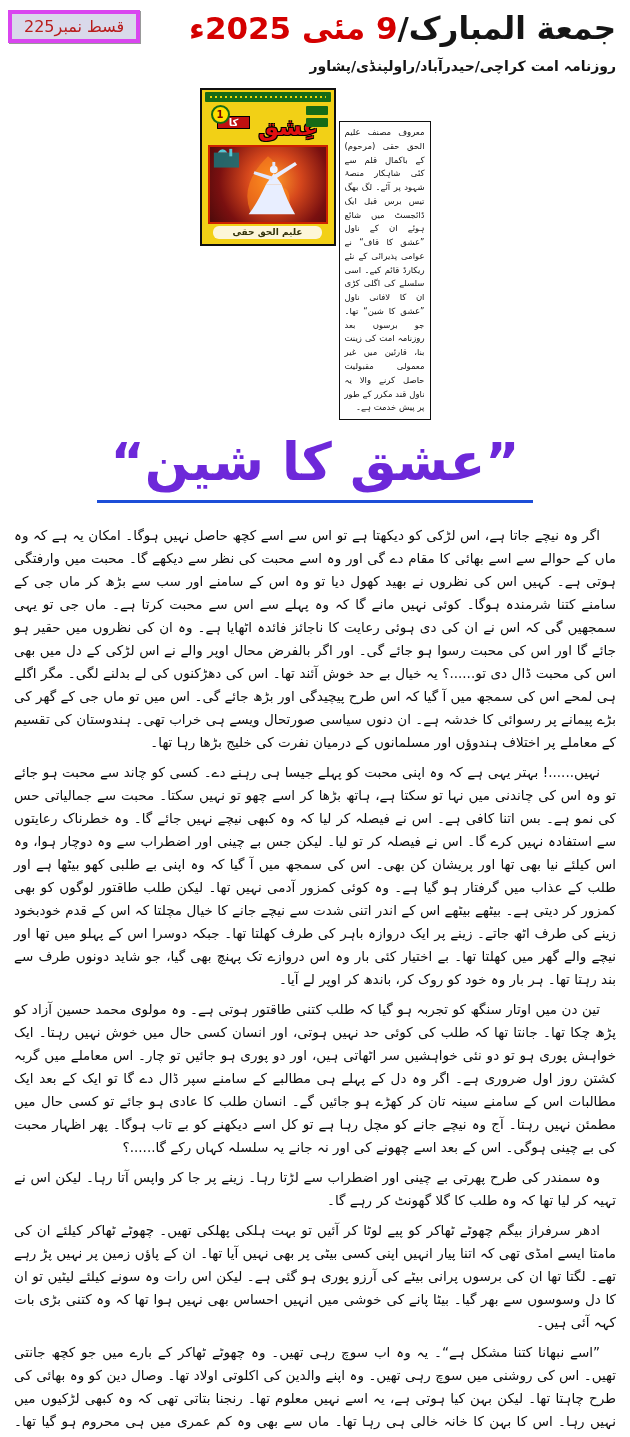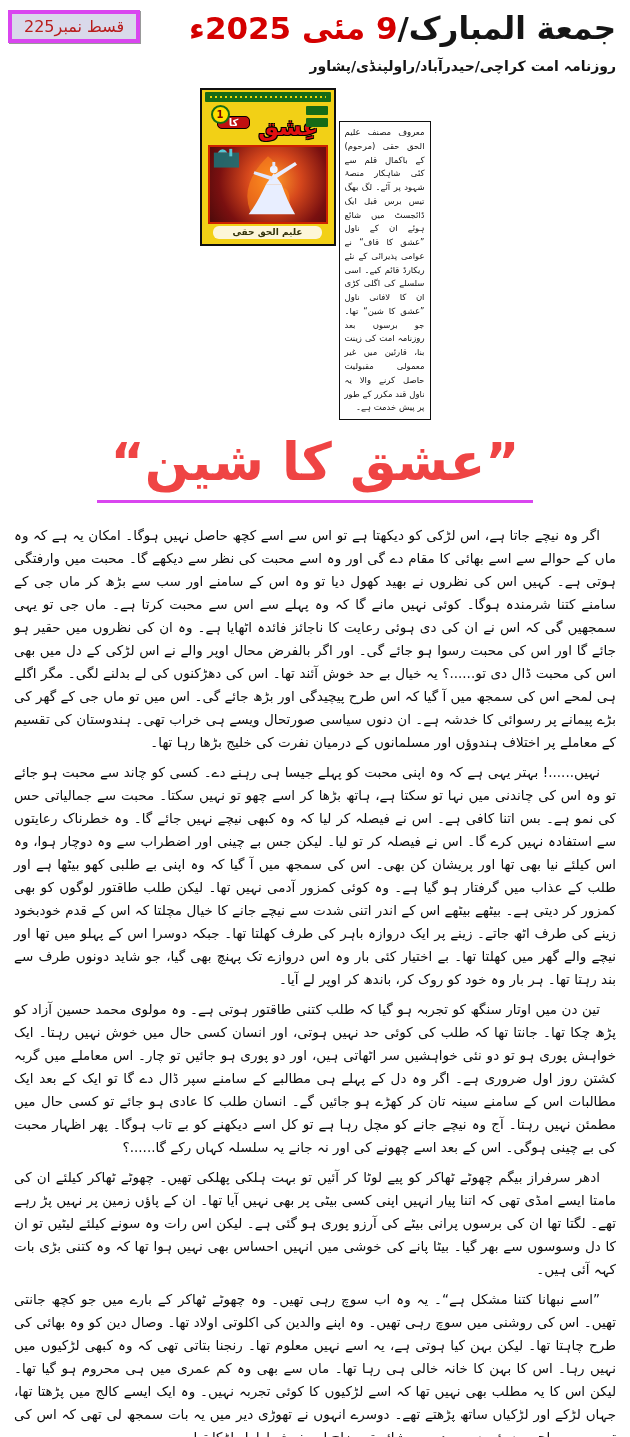--- a/index.html
+++ b/index.html
@@ -38,21 +38,21 @@
   .chip{position:absolute;width:22px;height:9px;background:#166b16;border-radius:1px;}
   .chip.r{right:6px;top:4px;}
   .chip.l{right:6px;top:16px;}
   .cover-title{
     font-size:23px;font-weight:bold;color:#e01010;line-height:36px;
     text-shadow:1px 1px 0 #000,-1px 1px 0 #000,1px -1px 0 #000,-1px -1px 0 #000;
     letter-spacing:1px;
   }
   .cover-title .ka{
     font-size:10px;color:#fff;background:#c01010;border:1px solid #000;
-    padding:0 11px;border-radius:5px;text-shadow:none;vertical-align:super;
+    padding:0 11px;border-radius:0;text-shadow:none;vertical-align:super;
   }
   .cover-art{
     margin:1px 6px;height:84px;border:2px solid #cc2200;position:relative;box-sizing:border-box;
     background:radial-gradient(circle at 55% 45%,#ff9a2a 0%,#d6481c 35%,#7a1010 72%,#4d0a0a 100%);
   }
   .cover-art svg{position:absolute;inset:0;width:100%;height:100%;}
   .cover-author{
     margin:1px auto 0;background:#fdf6d8;border-radius:6px;padding:0 20px;
     font-size:9px;font-weight:bold;color:#33320a;direction:rtl;line-height:13px;
   }
@@ -61,22 +61,22 @@
     background:repeating-linear-gradient(90deg,#166b16 0 9px,#ffd900 9px 18px);
   }
   .blurb-box{
     width:92px;border:1px solid #101010;background:#fff;margin-top:33px;
     padding:4px 5px;box-sizing:border-box;direction:rtl;text-align:justify;
     font-size:8.5px;line-height:1.62;color:#101010;min-height:124px;
   }
   
   .main-title{ text-align:center;margin-top:12px; }
   .main-title span{
-    display:inline-block;direction:rtl;font-size:52px;font-weight:bold;color:#ef4444;
-    border-bottom:3px solid #d946ef;padding:0 14px 8px;letter-spacing:2px;
+    display:inline-block;direction:rtl;font-size:52px;font-weight:bold;color:#6d28d9;
+    border-bottom:3px solid #1d4ed8;padding:0 14px 8px;letter-spacing:2px;
   }
   
   .story{
     direction:rtl;text-align:justify;padding:0 7px;margin-top:14px;
     font-size:13.5px;line-height:23px;color:#0d0d0d;height:1002px;overflow:hidden;
   }
   .story p{margin:7px;text-indent:16px;}
 </style>
 </head>
 <body>
@@ -121,16 +121,17 @@
 </div>
 
 <div class="main-title">
   <span>”عشق کا شین“</span>
 </div>
 
 <div class="story">
   <p>اگر وہ نیچے جاتا ہے، اس لڑکی کو دیکھتا ہے تو اس سے اسے کچھ حاصل نہیں ہوگا۔ امکان یہ ہے کہ وہ ماں کے حوالے سے اسے بھائی کا مقام دے گی اور وہ اسے محبت کی نظر سے دیکھے گا۔ محبت میں وارفتگی ہوتی ہے۔ کہیں اس کی نظروں نے بھید کھول دیا تو وہ اس کے سامنے اور سب سے بڑھ کر ماں جی کے سامنے کتنا شرمندہ ہوگا۔ کوئی نہیں مانے گا کہ وہ پہلے سے اس سے محبت کرتا ہے۔ ماں جی تو یہی سمجھیں گی کہ اس نے ان کی دی ہوئی رعایت کا ناجائز فائدہ اٹھایا ہے۔ وہ ان کی نظروں میں حقیر ہو جائے گا اور اس کی محبت رسوا ہو جائے گی۔ اور اگر بالفرض محال اوپر والے نے اس لڑکی کے دل میں بھی اس کی محبت ڈال دی تو......؟ یہ خیال بے حد خوش آئند تھا۔ اس کی دھڑکنوں کی لے بدلنے لگی۔ مگر اگلے ہی لمحے اس کی سمجھ میں آ گیا کہ اس طرح پیچیدگی اور بڑھ جائے گی۔ اس میں تو ماں جی کے گھر کی بڑے پیمانے پر رسوائی کا خدشہ ہے۔ ان دنوں سیاسی صورتحال ویسے ہی خراب تھی۔ ہندوستان کی تقسیم کے معاملے پر اختلاف ہندوؤں اور مسلمانوں کے درمیان نفرت کی خلیج بڑھا رہا تھا۔</p>
   <p>نہیں......! بہتر یہی ہے کہ وہ اپنی محبت کو پہلے جیسا ہی رہنے دے۔ کسی کو چاند سے محبت ہو جائے تو وہ اس کی چاندنی میں نہا تو سکتا ہے، ہاتھ بڑھا کر اسے چھو تو نہیں سکتا۔ محبت سے جمالیاتی حس کی نمو ہے۔ بس اتنا کافی ہے۔ اس نے فیصلہ کر لیا کہ وہ کبھی نیچے نہیں جائے گا۔ وہ خطرناک رعایتوں سے استفادہ نہیں کرے گا۔ اس نے فیصلہ کر تو لیا۔ لیکن جس بے چینی اور اضطراب سے وہ دوچار ہوا، وہ اس کیلئے نیا بھی تھا اور پریشان کن بھی۔ اس کی سمجھ میں آ گیا کہ وہ اپنی بے طلبی کھو بیٹھا ہے اور طلب کے عذاب میں گرفتار ہو گیا ہے۔ وہ کوئی کمزور آدمی نہیں تھا۔ لیکن طلب طاقتور لوگوں کو بھی کمزور کر دیتی ہے۔ بیٹھے بیٹھے اس کے اندر اتنی شدت سے نیچے جانے کا خیال مچلتا کہ اس کے قدم خودبخود زینے کی طرف اٹھ جاتے۔ زینے پر ایک دروازہ باہر کی طرف کھلتا تھا۔ جبکہ دوسرا اس کے پہلو میں تھا اور نیچے والے گھر میں کھلتا تھا۔ بے اختیار کئی بار وہ اس دروازے تک پہنچ بھی گیا، جو شاید دونوں طرف سے بند رہتا تھا۔ ہر بار وہ خود کو روک کر، باندھ کر اوپر لے آیا۔</p>
   <p>تین دن میں اوتار سنگھ کو تجربہ ہو گیا کہ طلب کتنی طاقتور ہوتی ہے۔ وہ مولوی محمد حسین آزاد کو پڑھ چکا تھا۔ جانتا تھا کہ طلب کی کوئی حد نہیں ہوتی، اور انسان کسی حال میں خوش نہیں رہتا۔ ایک خواہش پوری ہو تو دو نئی خواہشیں سر اٹھاتی ہیں، اور دو پوری ہو جائیں تو چار۔ اس معاملے میں گربہ کشتن روز اول ضروری ہے۔ اگر وہ دل کے پہلے ہی مطالبے کے سامنے سپر ڈال دے گا تو ایک کے بعد ایک مطالبات اس کے سامنے سینہ تان کر کھڑے ہو جائیں گے۔ انسان طلب کا عادی ہو جائے تو کسی حال میں مطمئن نہیں رہتا۔ آج وہ نیچے جانے کو مچل رہا ہے تو کل اسے دیکھنے کو بے تاب ہوگا۔ پھر اظہار محبت کی بے چینی ہوگی۔ اس کے بعد اسے چھونے کی اور نہ جانے یہ سلسلہ کہاں رکے گا......؟</p>
+  <p>وہ سمندر کی طرح پھرتی بے چینی اور اضطراب سے لڑتا رہا۔ زینے پر جا کر واپس آتا رہا۔ لیکن اس نے تہیہ کر لیا تھا کہ وہ طلب کا گلا گھونٹ کر رہے گا۔</p>
   <p>ادھر سرفراز بیگم چھوٹے ٹھاکر کو پیے لوٹا کر آئیں تو بہت ہلکی پھلکی تھیں۔ چھوٹے ٹھاکر کیلئے ان کی مامتا ایسے امڈی تھی کہ اتنا پیار انہیں اپنی کسی بیٹی پر بھی نہیں آیا تھا۔ ان کے پاؤں زمین پر نہیں پڑ رہے تھے۔ لگتا تھا ان کی برسوں پرانی بیٹے کی آرزو پوری ہو گئی ہے۔ لیکن اس رات وہ سونے کیلئے لیٹیں تو ان کا دل وسوسوں سے بھر گیا۔ بیٹا پانے کی خوشی میں انہیں احساس بھی نہیں ہوا تھا کہ وہ کتنی بڑی بات کہہ آئی ہیں۔</p>
   <p>”اسے نبھانا کتنا مشکل ہے“۔ یہ وہ اب سوچ رہی تھیں۔ وہ چھوٹے ٹھاکر کے بارے میں جو کچھ جانتی تھیں۔ اس کی روشنی میں سوچ رہی تھیں۔ وہ اپنے والدین کی اکلوتی اولاد تھا۔ وصال دین کو وہ بھائی کی طرح چاہتا تھا۔ لیکن بہن کیا ہوتی ہے، یہ اسے نہیں معلوم تھا۔ رنجنا بتاتی تھی کہ وہ کبھی لڑکیوں میں نہیں رہا۔ اس کا بہن کا خانہ خالی ہی رہا تھا۔ ماں سے بھی وہ کم عمری میں ہی محروم ہو گیا تھا۔ لیکن اس کا یہ مطلب بھی نہیں تھا کہ اسے لڑکیوں کا کوئی تجربہ نہیں۔ وہ ایک ایسے کالج میں پڑھتا تھا، جہاں لڑکے اور لڑکیاں ساتھ پڑھتے تھے۔ دوسرے انہوں نے تھوڑی دیر میں یہ بات سمجھ لی تھی کہ اس کی تربیت بہت اچھی ہوئی ہے۔ وہ بہت شائستہ مزاج اور خوش اطوار لڑکا تھا۔</p>
   <p>مگر وہ اس کا کیا کرتیں کہ آگ اور تیل کی قربت کو ہمیشہ منع کیا گیا ہے اور انہوں نے آگ اور تیل کو قریب کرنے کا سامان کر دیا تھا۔ اب بہرحال وہ کچھ نہیں کر سکتی تھیں۔ تیر کمان سے نکل چکا تھا۔ واپس نہیں آ سکتا تھا۔ انہوں نے یہ کہہ کر خود کو تسلی دے لی کہ اسے بیٹا بنانے کے بعد انہیں یہی کہنا تھا۔ ان کے سامنے دوسرا کوئی راستہ نہیں تھا۔ بیٹا ہوگا تو گھر میں آئے گا بھی، ان کی نیت اچھی ہے تو انشاءاللہ نقصان بھی نہیں ہوگا۔ (جاری ہے)</p>
 </div>
 
 </body></html>

